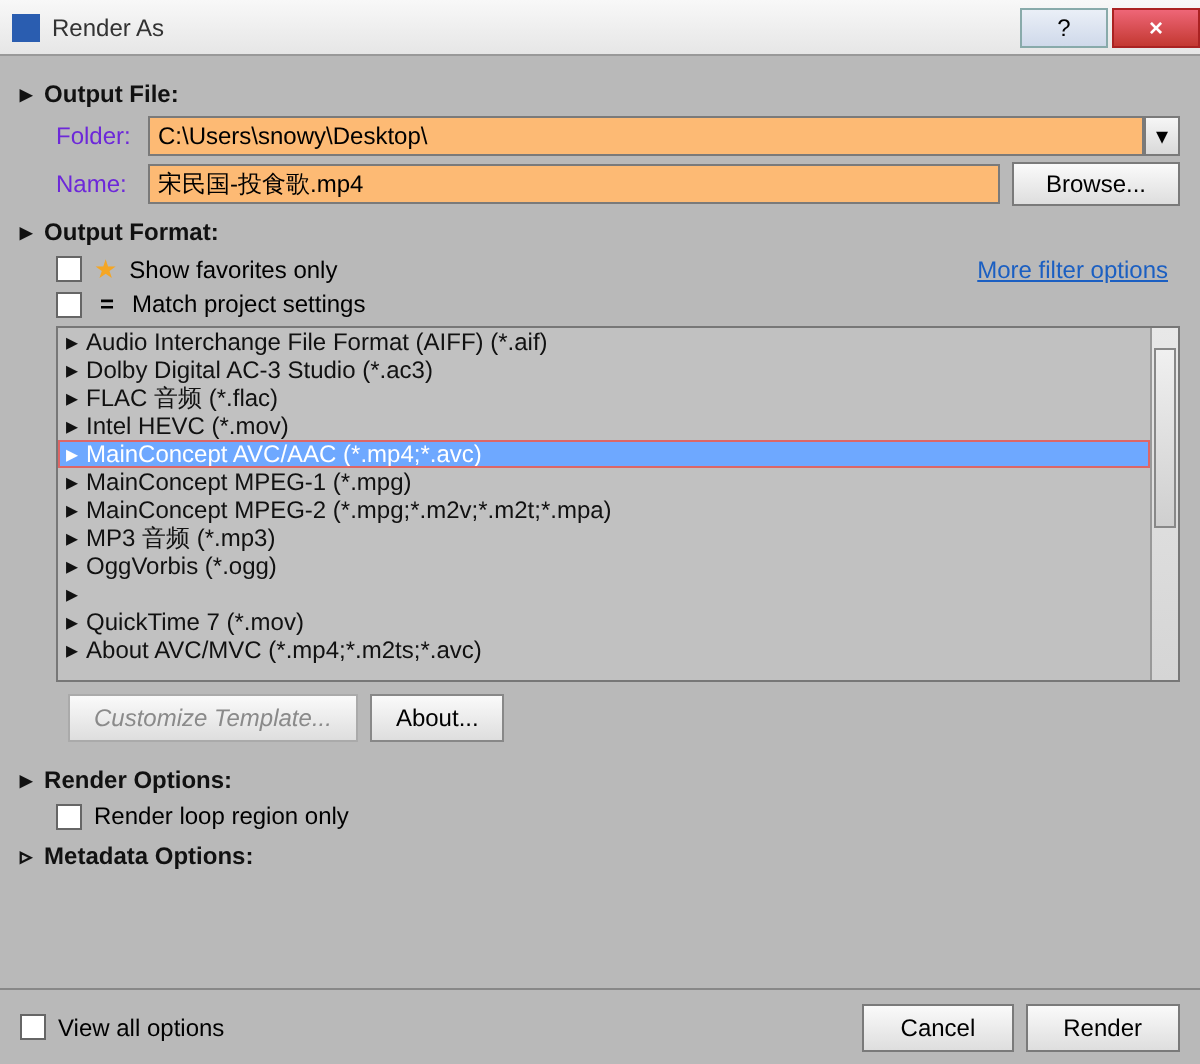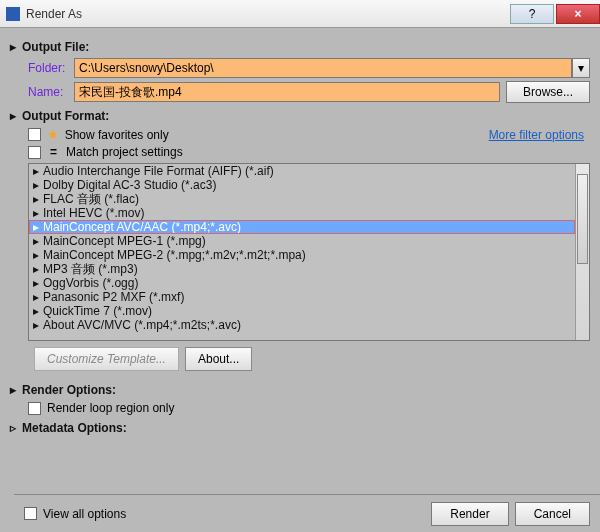--- a/index.html
+++ b/index.html
@@ -26,21 +26,21 @@
 .formats { margin: 4px 0 4px 18px; border:1px solid #777; background:#c1c1c1; height:178px; position:relative; }
 .flist { position:absolute; inset:0 14px 0 0; overflow:hidden; }
 .fitem { display:flex; align-items:center; height:14px; padding:0 4px; color:#111; white-space:nowrap; }
 .fitem .tri2 { margin-right:4px; }
 .fitem.sel { background:#6ea8ff; color:#fff; outline:1px solid #d66; outline-offset:-1px; }
 .vscroll { position:absolute; top:0; right:0; width:14px; height:100%; background:linear-gradient(#e8e8e8,#d5d5d5); border-left:1px solid #999; }
 .vscroll .thumb { position:absolute; top:10px; left:1px; right:1px; height:90px; background:linear-gradient(#f0f0f0,#cfcfcf); border:1px solid #888; }
 .tplbtns { margin:6px 0 0 24px; display:flex; gap:6px; }
 .tplbtns button { height:24px; background:linear-gradient(#fafafa,#dedede); border:1px solid #888; padding:0 12px; }
 .tplbtns button.dis { color:#8a8a8a; border-color:#aaa;font-style:italic; }
-.footer { position:absolute; bottom:0; left:14px; right:0; height:38px; background:#b9b9b9; border-top:1px solid #888; display:flex; align-items:center; padding:0 10px; }
+.footer { position:absolute; bottom:0; left:0; right:0; height:38px; background:#b9b9b9; border-top:1px solid #888; display:flex; align-items:center; padding:0 10px; }
 .footer .chk { margin-right:6px; }
 .footer .spacer { flex:1; }
 .footer button { height:24px; background:linear-gradient(#fafafa,#dedede); border:1px solid #7a7a7a; padding:0 18px; margin-left:6px; }
 </style>
 </head>
 <body>
 
 <div class="titlebar">
   <span class="t-icon"></span>
   <span class="title">Render As</span>
@@ -114,21 +114,20 @@
         <div class="fitem">
           <span class="tri2">▸</span>
           <span>MP3 音频 (*.mp3)</span>
         </div>
         <div class="fitem">
           <span class="tri2">▸</span>
           <span>OggVorbis (*.ogg)</span>
         </div>
         <div class="fitem">
           <span class="tri2">▸</span>
-          <span>Panasonic P2 MXF (*.mxf)</span>
         </div>
         <div class="fitem">
           <span class="tri2">▸</span>
           <span>QuickTime 7 (*.mov)</span>
         </div>
         <div class="fitem">
           <span class="tri2">▸</span>
           <span>About AVC/MVC (*.mp4;*.m2ts;*.avc)</span>
         </div>
       </div>
@@ -155,15 +154,15 @@
     <span class="tri">▹</span>
     <span>Metadata Options:</span>
   </div>
 
 </div>
 
 <div class="footer">
   <div class="chk"></div>
   <span>View all options</span>
   <div class="spacer"></div>
+  <button>Cancel</button>
   <button>Render</button>
-  <button>Cancel</button>
 </div>
 
 </body></html>

